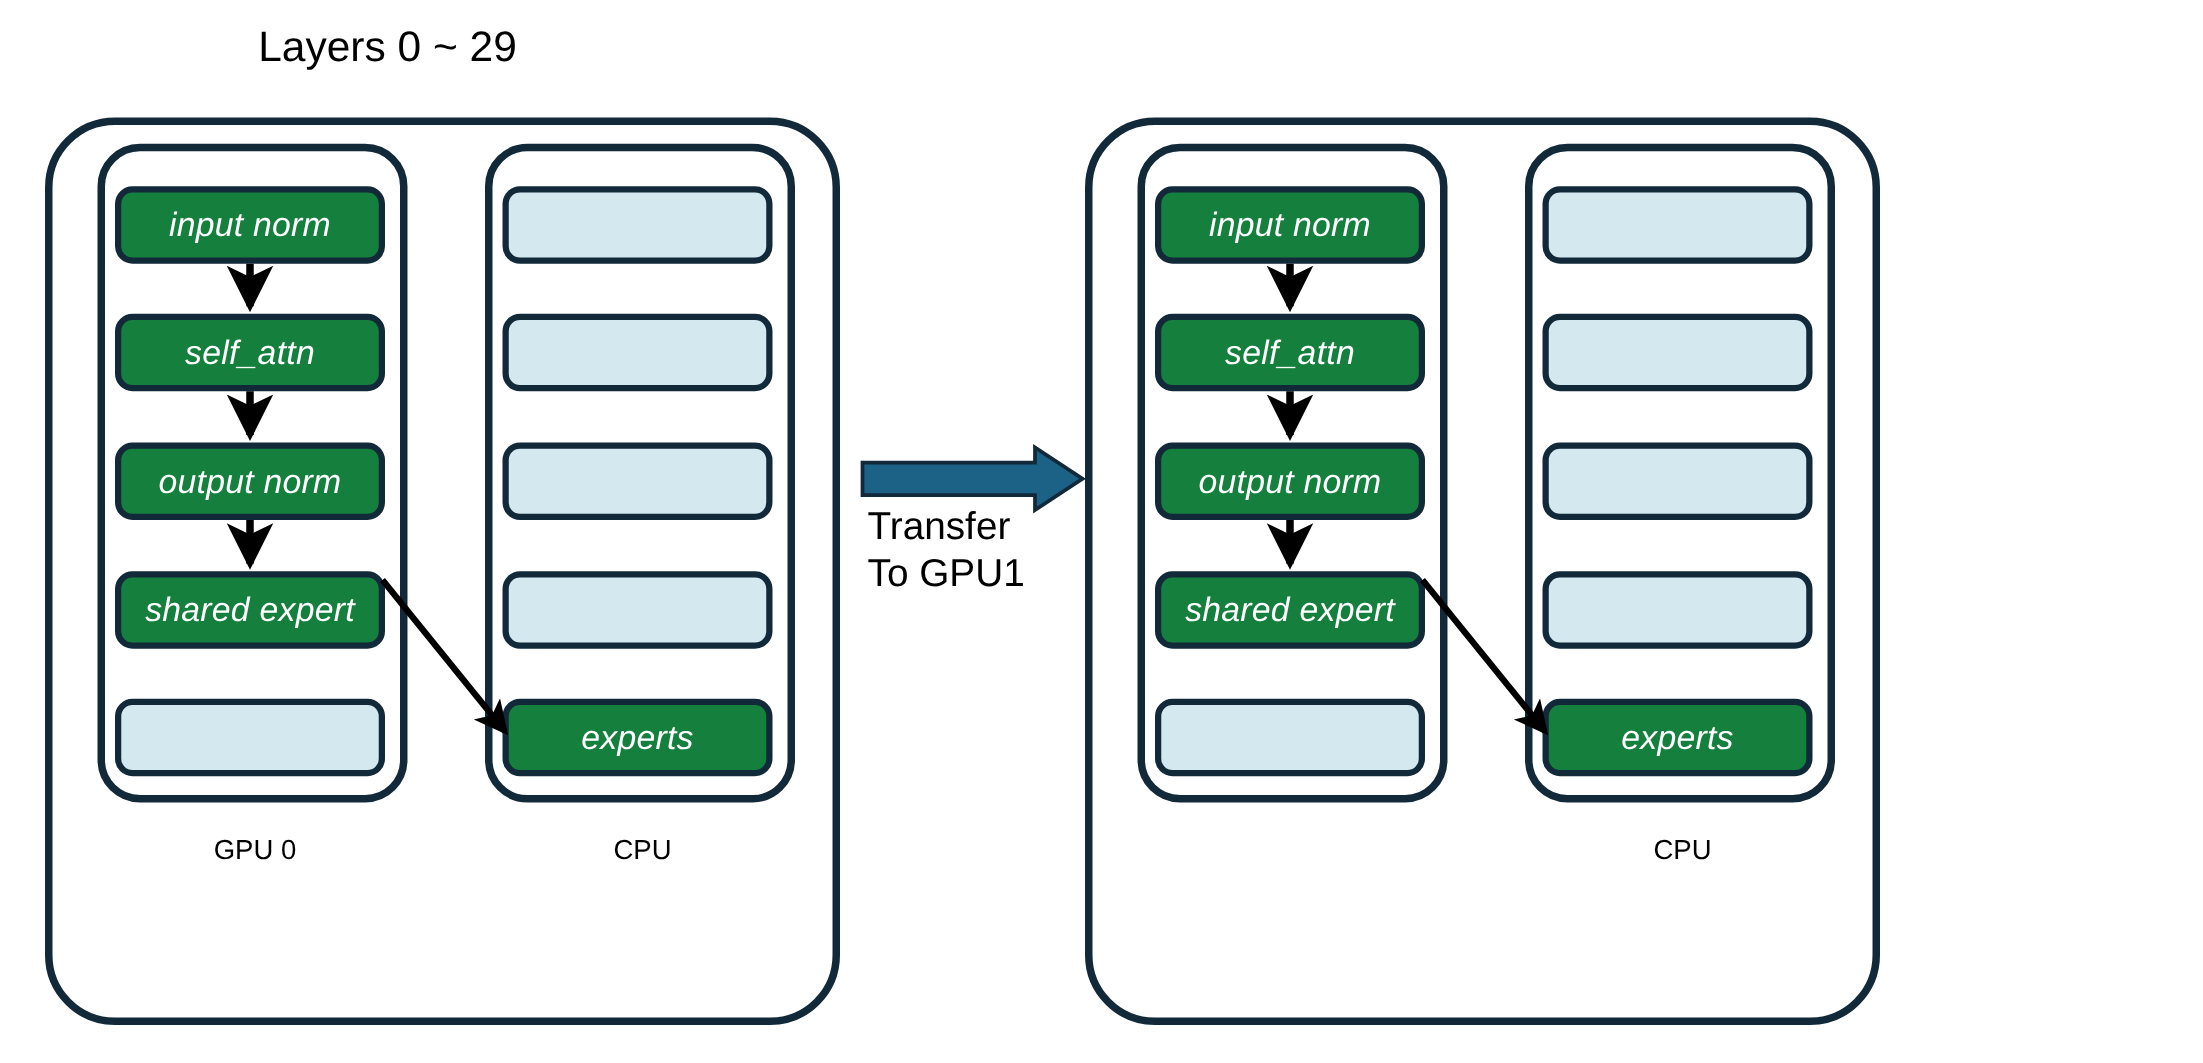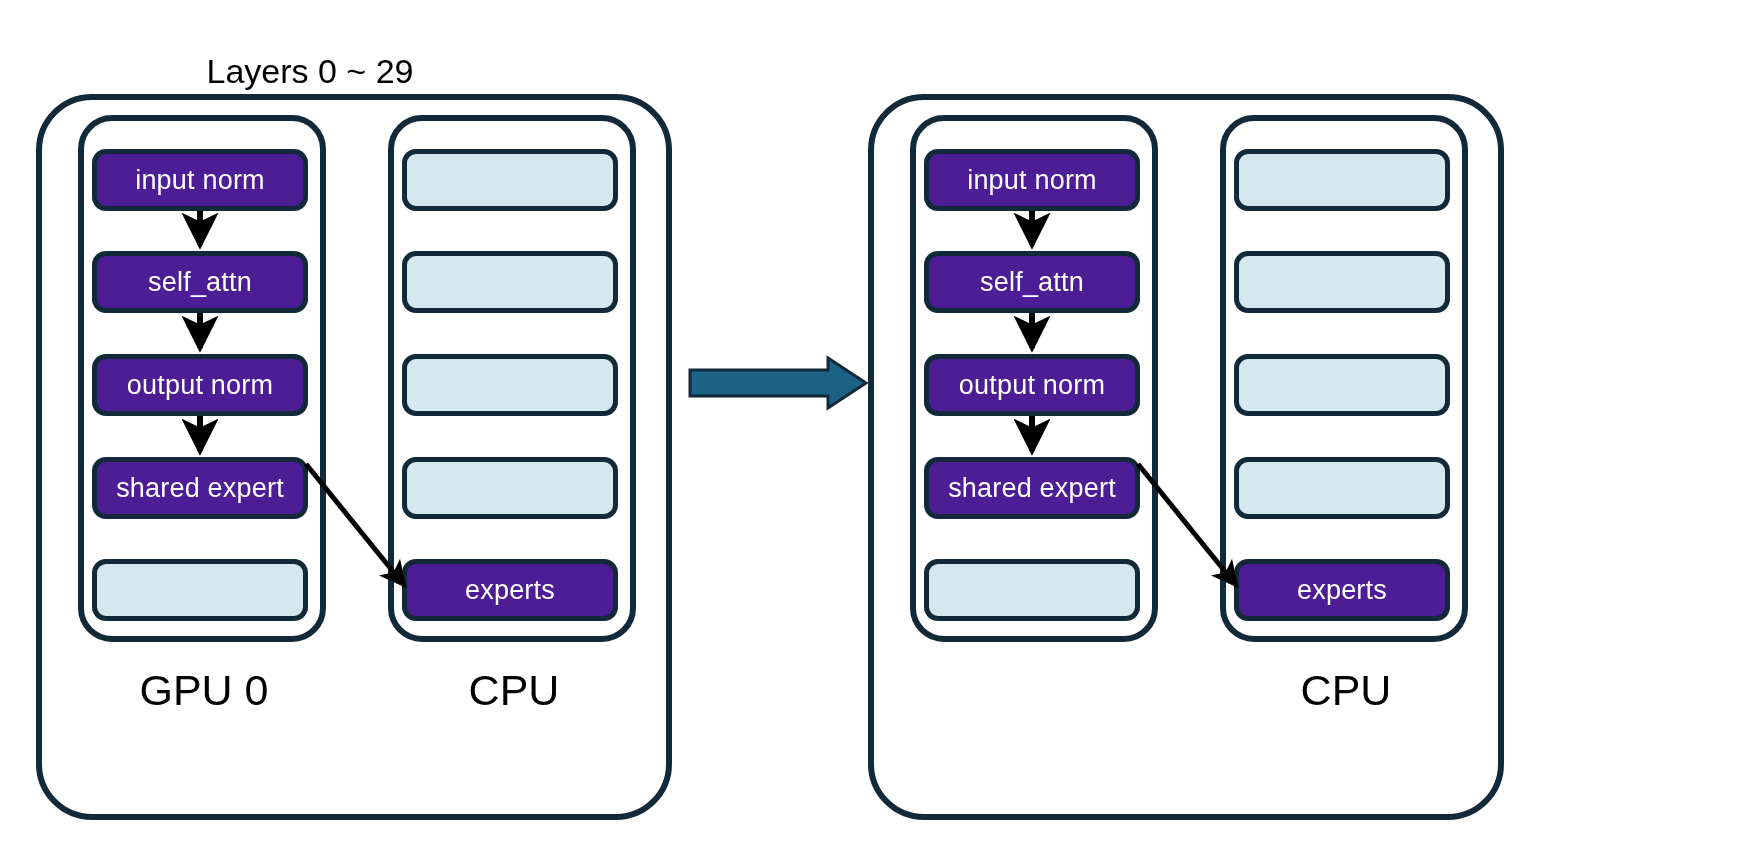--- a/index.html
+++ b/index.html
@@ -58,27 +58,27 @@
     border-radius: 14px;
     box-sizing: border-box;
     display: flex;
     align-items: center;
     justify-content: center;
     font-size: 27px;
     color: #ffffff;
     white-space: nowrap;
     letter-spacing: 0.2px;
   }
-  .module.active { background: #4c1d95; }
+  .module.active { background: #15803d; font-style: italic; }
   .module.idle   { background: #d3e8ef; }
 
   
   .device-label {
     position: absolute;
-    font-size: 43px;
+    font-size: 22px;
     color: #000000;
     white-space: nowrap;
     text-align: center;
     line-height: 1;
   }
 
   
   .transfer-label {
     position: absolute;
     font-size: 31px;
@@ -94,21 +94,21 @@
     height: 850px;
     pointer-events: none;
     overflow: visible;
   }
 </style>
 </head>
 <body>
 
 <div id="stage">
 
-  <div class="panel-title" style="left:120px; top:54px; width:380px;">Layers 0 ~ 29</div>
+  <div class="panel-title" style="left:120px; top:21px; width:380px;">Layers 0 ~ 29</div>
 
 
   <div class="device-box" style="left:36px; top:94px; width:636px; height:726px;"></div>
 
   <div class="column" style="left:78px; top:115px; width:248px; height:527px;"></div>
 
   <div class="module active" style="left:92px; top:149px; width:216px; height:62px;">input norm</div>
   <div class="module active" style="left:92px; top:251px; width:216px; height:62px;">self_attn</div>
   <div class="module active" style="left:92px; top:354px; width:216px; height:62px;">output norm</div>
   <div class="module active" style="left:92px; top:457px; width:216px; height:62px;">shared expert</div>
@@ -138,20 +138,22 @@
   <div class="column" style="left:1220px; top:115px; width:248px; height:527px;"></div>
 
   <div class="module idle" style="left:1234px; top:149px; width:216px; height:62px;"></div>
   <div class="module idle" style="left:1234px; top:251px; width:216px; height:62px;"></div>
   <div class="module idle" style="left:1234px; top:354px; width:216px; height:62px;"></div>
   <div class="module idle" style="left:1234px; top:457px; width:216px; height:62px;"></div>
   <div class="module active" style="left:1234px; top:559px; width:216px; height:62px;">experts</div>
 
   <div class="device-label" style="left:1242px; top:669px; width:208px;">CPU</div>
 
+  <div class="transfer-label" style="left:694px; top:402px; width:180px;">Transfer
+To GPU1</div>
 
   <svg class="overlay" viewBox="0 0 1762 850">
     <defs>
       <marker id="ah-black" markerWidth="7" markerHeight="7" refX="5.4" refY="3.5" orient="auto" markerUnits="strokeWidth">
         <path d="M0,0.4 L6.2,3.5 L0,6.6 L1.5,3.5 Z" fill="#000000"></path>
       </marker>
       <marker id="ah-black-thin" markerWidth="6" markerHeight="6" refX="4.6" refY="3" orient="auto" markerUnits="strokeWidth">
         <path d="M0,0.3 L5.4,3 L0,5.7 L1.3,3 Z" fill="#000000"></path>
       </marker>
     </defs>

